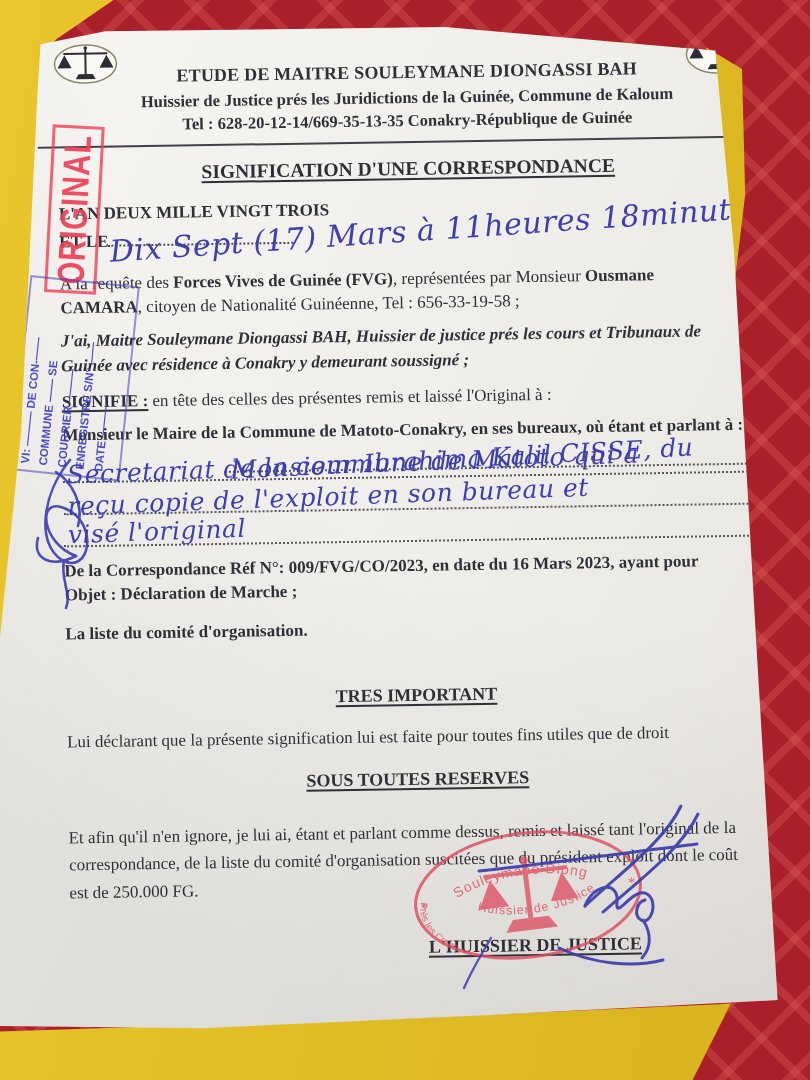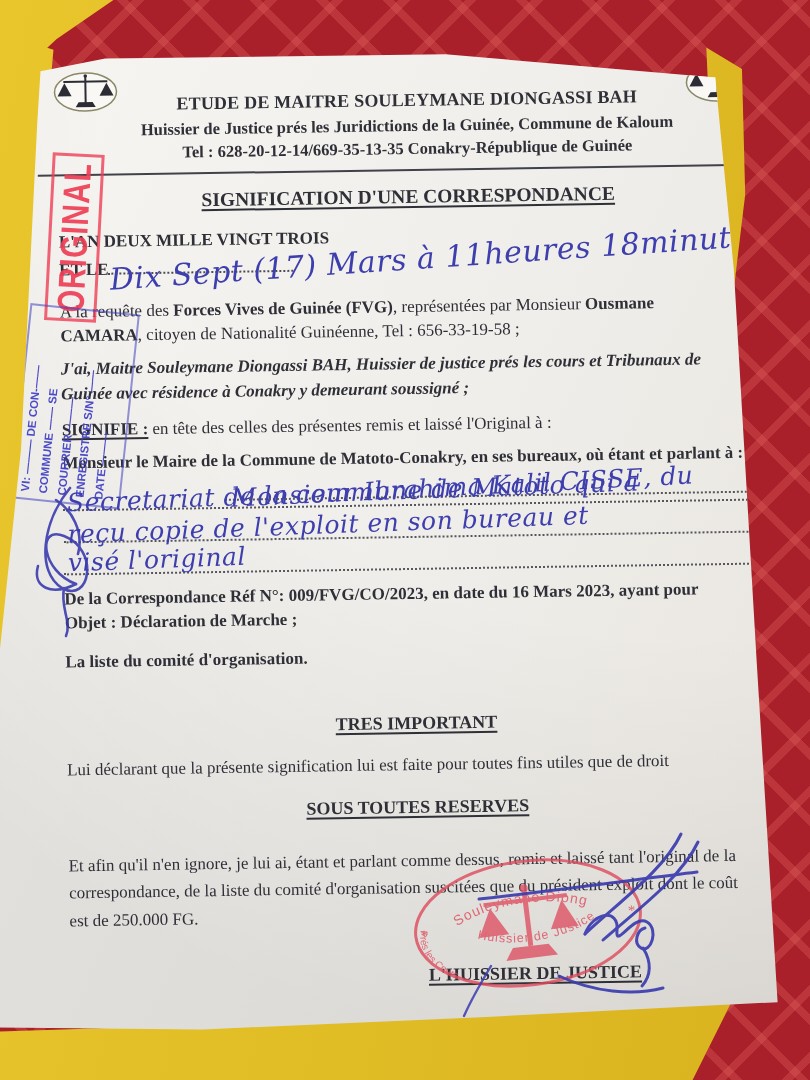--- a/index.html
+++ b/index.html
@@ -13,21 +13,21 @@
   .yellow{position:absolute;inset:0;background:linear-gradient(100deg,#e8c62c,#d9b31f);}
   .y-topleft{clip-path:polygon(0 0,14% 0,7% 3.6%,0 8.5%);}
   .y-left{clip-path:polygon(0 3%,6.6% 4.6%,4.2% 25%,2.9% 45%,0 63%);}
   .y-topright{clip-path:polygon(87.2% 4.4%,91.6% 6.4%,92% 18%,89.6% 33%,88% 18%);}
   .y-bottom{clip-path:polygon(0 95.5%,50% 94.3%,100% 92.6%,100% 100%,0 100%);}
   .red-corner{position:absolute;inset:0;clip-path:polygon(92.5% 89.5%,100% 88%,100% 100%,85.5% 100%);}
   .paper{position:absolute;inset:0;
     clip-path:polygon(5% 4.1%,13% 2.9%,55% 2.5%,88.3% 4.7%,90.6% 23%,93.4% 60%,96% 92.6%,60% 94%,25% 95.2%,0 95%,0 59%,2.6% 40%,4.6% 9%);
     background:
       radial-gradient(130% 90% at 85% 8%, rgba(0,0,0,0) 55%, rgba(0,0,0,.07) 100%),
-      linear-gradient(115deg,#f7f5f2 0%,#f0eeea 50%,#e7e4df 100%); margin-top: 28px;}
+      linear-gradient(115deg,#f7f5f2 0%,#f0eeea 50%,#e7e4df 100%);}
   .doc{position:absolute;left:56px;top:30px;width:700px;transform:rotate(-0.9deg);
        transform-origin:50% 0;color:#2f2f37;font-size:17px;line-height:1.42;}
   .b{font-weight:700;}
   .hdr{text-align:center;padding-top:30px;font-weight:700;}
   .hdr-1{font-size:18px;letter-spacing:.2px;}
   .hdr-2,.hdr-3{font-size:16.5px;}
   .logo{position:absolute;}
   .logo-l{left:-4px;top:8px;}
   .logo-r{right:6px;top:8px;}
   .rule{height:2px;border-top:2.5px solid #41414a;margin:9px -14px 0 -20px;}

